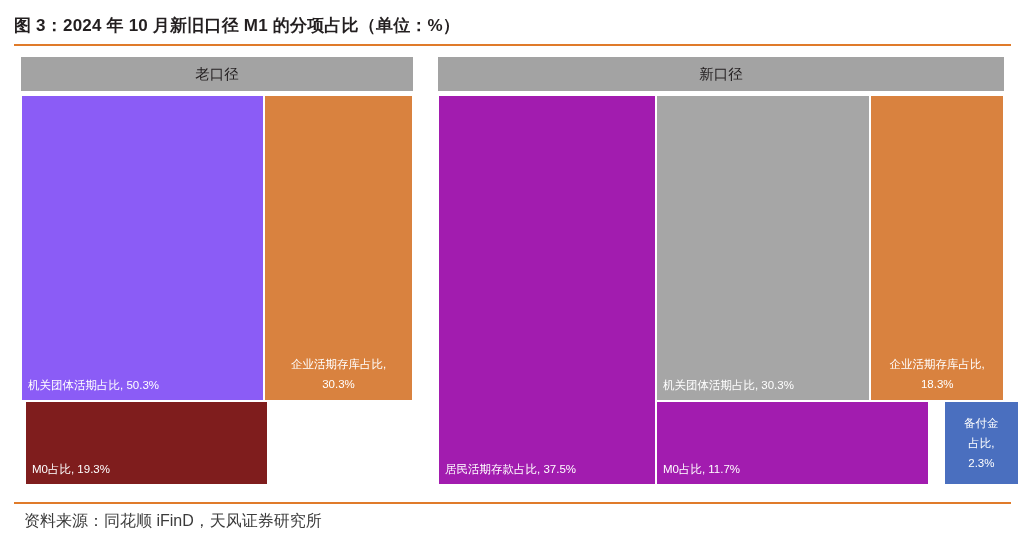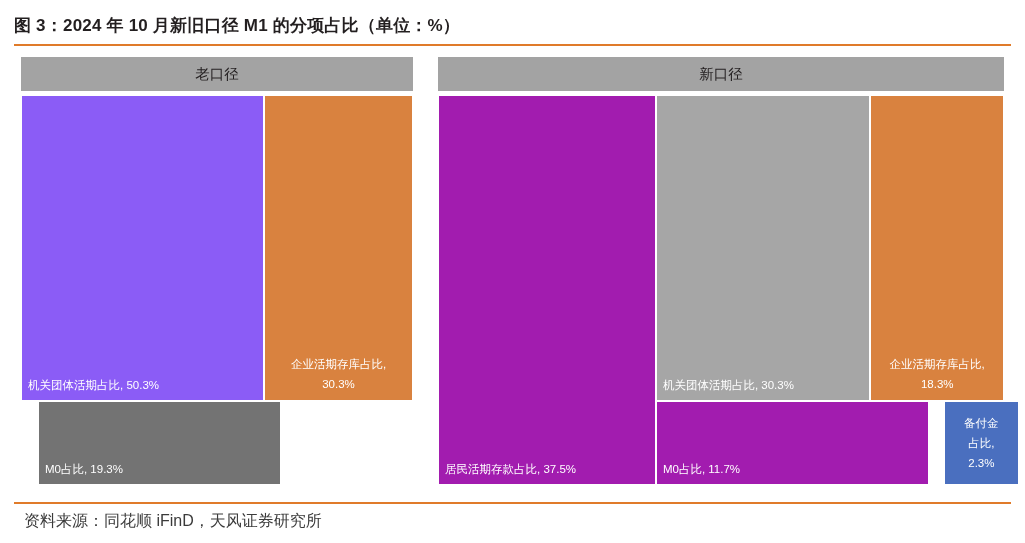--- a/index.html
+++ b/index.html
@@ -91,21 +91,21 @@
 
         <div class="tile" style="left:0;top:0;width:62%;height:78.5%;background:#8b5cf6;">
           <div class="tile-label lbl-bl">机关团体活期占比, 50.3%</div>
         </div>
 
         <div class="tile" style="left:62%;top:0;width:38%;height:78.5%;background:#D9823F;">
           <div class="tile-label lbl-center-bottom">企业活期存库占比,
 30.3%</div>
         </div>
 
-        <div class="tile" style="left:17px;top:78.5%;width:62%;height:21.5%;background:#737373;">
+        <div class="tile" style="left:4px;top:78.5%;width:62%;height:21.5%;background:#7f1d1d;">
           <div class="tile-label lbl-bl">M0占比, 19.3%</div>
         </div>
 
       </div>
     </div>
 
     <div class="panel panel-right">
       <div class="panel-header">新口径</div>
       <div class="panel-body">
 

